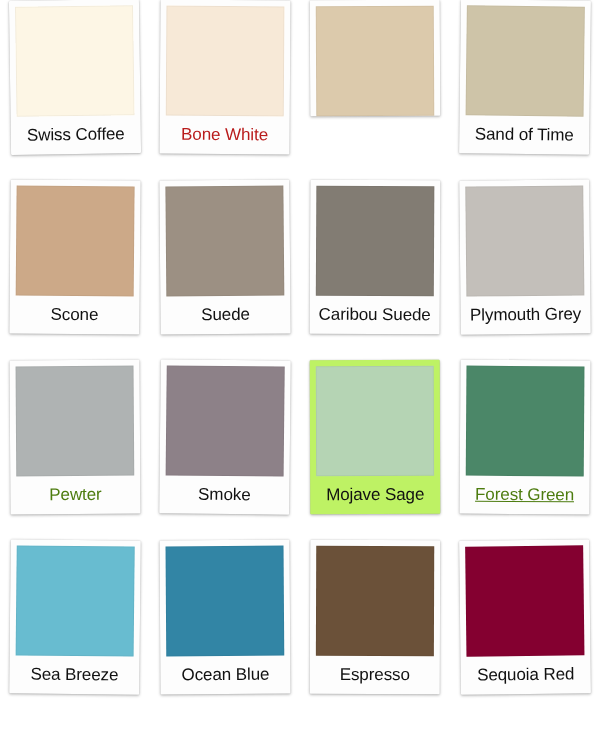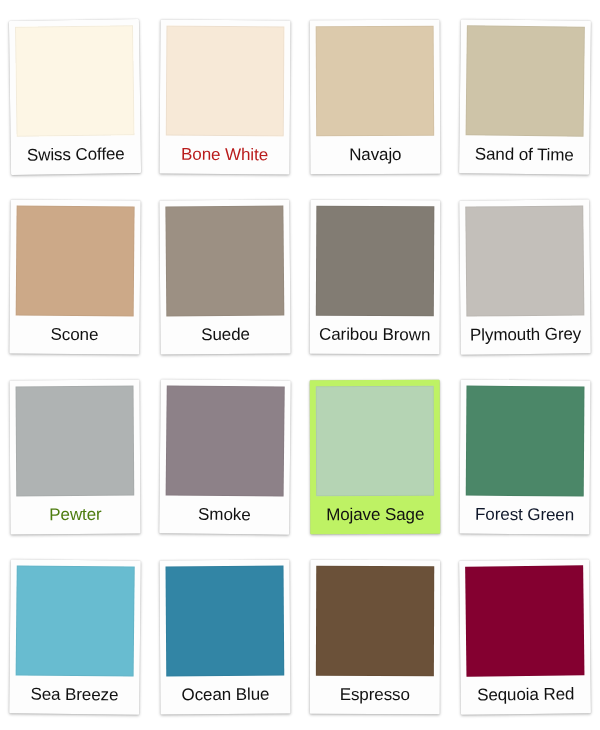--- a/index.html
+++ b/index.html
@@ -14,21 +14,21 @@
     overflow: hidden;
   }
 
   #palette-grid {
     display: grid;
     grid-template-columns: repeat(4, 150px);
     grid-template-rows: repeat(4, 180px);
     width: 600px;
     height: 730px;
     box-sizing: border-box;
-    padding-top: 20px;
+    padding-top: 0;
   }
 
   .swatch-cell {
     position: relative;
     display: flex;
     align-items: flex-start;
     justify-content: center;
   }
 
   .polaroid-card {
@@ -88,21 +88,20 @@
     </div>
     <div class="swatch-cell">
       <div class="polaroid-card" style="background: rgb(253, 253, 253);">
         <div class="color-chip" style="background: rgb(247, 233, 215);"></div>
         <div class="card-caption" style="color: #b91c1c;">Bone White</div>
       </div>
     </div>
     <div class="swatch-cell">
       <div class="polaroid-card" style="background: rgb(253, 253, 253);">
         <div class="color-chip" style="background: rgb(220, 202, 172);"></div>
-        <div class="card-caption" style="color: rgb(17, 17, 17);">Navajo</div>
       </div>
     </div>
     <div class="swatch-cell">
       <div class="polaroid-card" style="background: rgb(253, 253, 253);">
         <div class="color-chip" style="background: rgb(206, 196, 168);"></div>
         <div class="card-caption" style="color: rgb(17, 17, 17);">Sand of Time</div>
       </div>
     </div>
     <div class="swatch-cell">
       <div class="polaroid-card" style="background: rgb(253, 253, 253);">
@@ -112,21 +111,21 @@
     </div>
     <div class="swatch-cell">
       <div class="polaroid-card" style="background: rgb(253, 253, 253);">
         <div class="color-chip" style="background: rgb(156, 144, 131);"></div>
         <div class="card-caption" style="color: rgb(17, 17, 17);">Suede</div>
       </div>
     </div>
     <div class="swatch-cell">
       <div class="polaroid-card" style="background: rgb(253, 253, 253);">
         <div class="color-chip" style="background: rgb(130, 124, 115);"></div>
-        <div class="card-caption" style="color: rgb(17, 17, 17);">Caribou Brown</div>
+        <div class="card-caption" style="color: rgb(17, 17, 17);">Caribou Suede</div>
       </div>
     </div>
     <div class="swatch-cell">
       <div class="polaroid-card" style="background: rgb(253, 253, 253);">
         <div class="color-chip" style="background: rgb(195, 191, 186);"></div>
         <div class="card-caption" style="color: rgb(17, 17, 17);">Plymouth Grey</div>
       </div>
     </div>
     <div class="swatch-cell">
       <div class="polaroid-card" style="background: rgb(253, 253, 253);">
@@ -142,21 +141,21 @@
     </div>
     <div class="swatch-cell">
       <div class="polaroid-card" style="background: #bef264;">
         <div class="color-chip" style="background: rgb(181, 212, 180);"></div>
         <div class="card-caption" style="color: rgb(17, 17, 17);">Mojave Sage</div>
       </div>
     </div>
     <div class="swatch-cell">
       <div class="polaroid-card" style="background: rgb(253, 253, 253);">
         <div class="color-chip" style="background: rgb(75, 135, 104);"></div>
-        <div class="card-caption" style="color: #0f172a;">Forest Green</div>
+        <div class="card-caption" style="color: #4d7c0f; text-decoration: underline;">Forest Green</div>
       </div>
     </div>
     <div class="swatch-cell">
       <div class="polaroid-card" style="background: rgb(253, 253, 253);">
         <div class="color-chip" style="background: rgb(104, 188, 208);"></div>
         <div class="card-caption" style="color: rgb(17, 17, 17);">Sea Breeze</div>
       </div>
     </div>
     <div class="swatch-cell">
       <div class="polaroid-card" style="background: rgb(253, 253, 253);">

